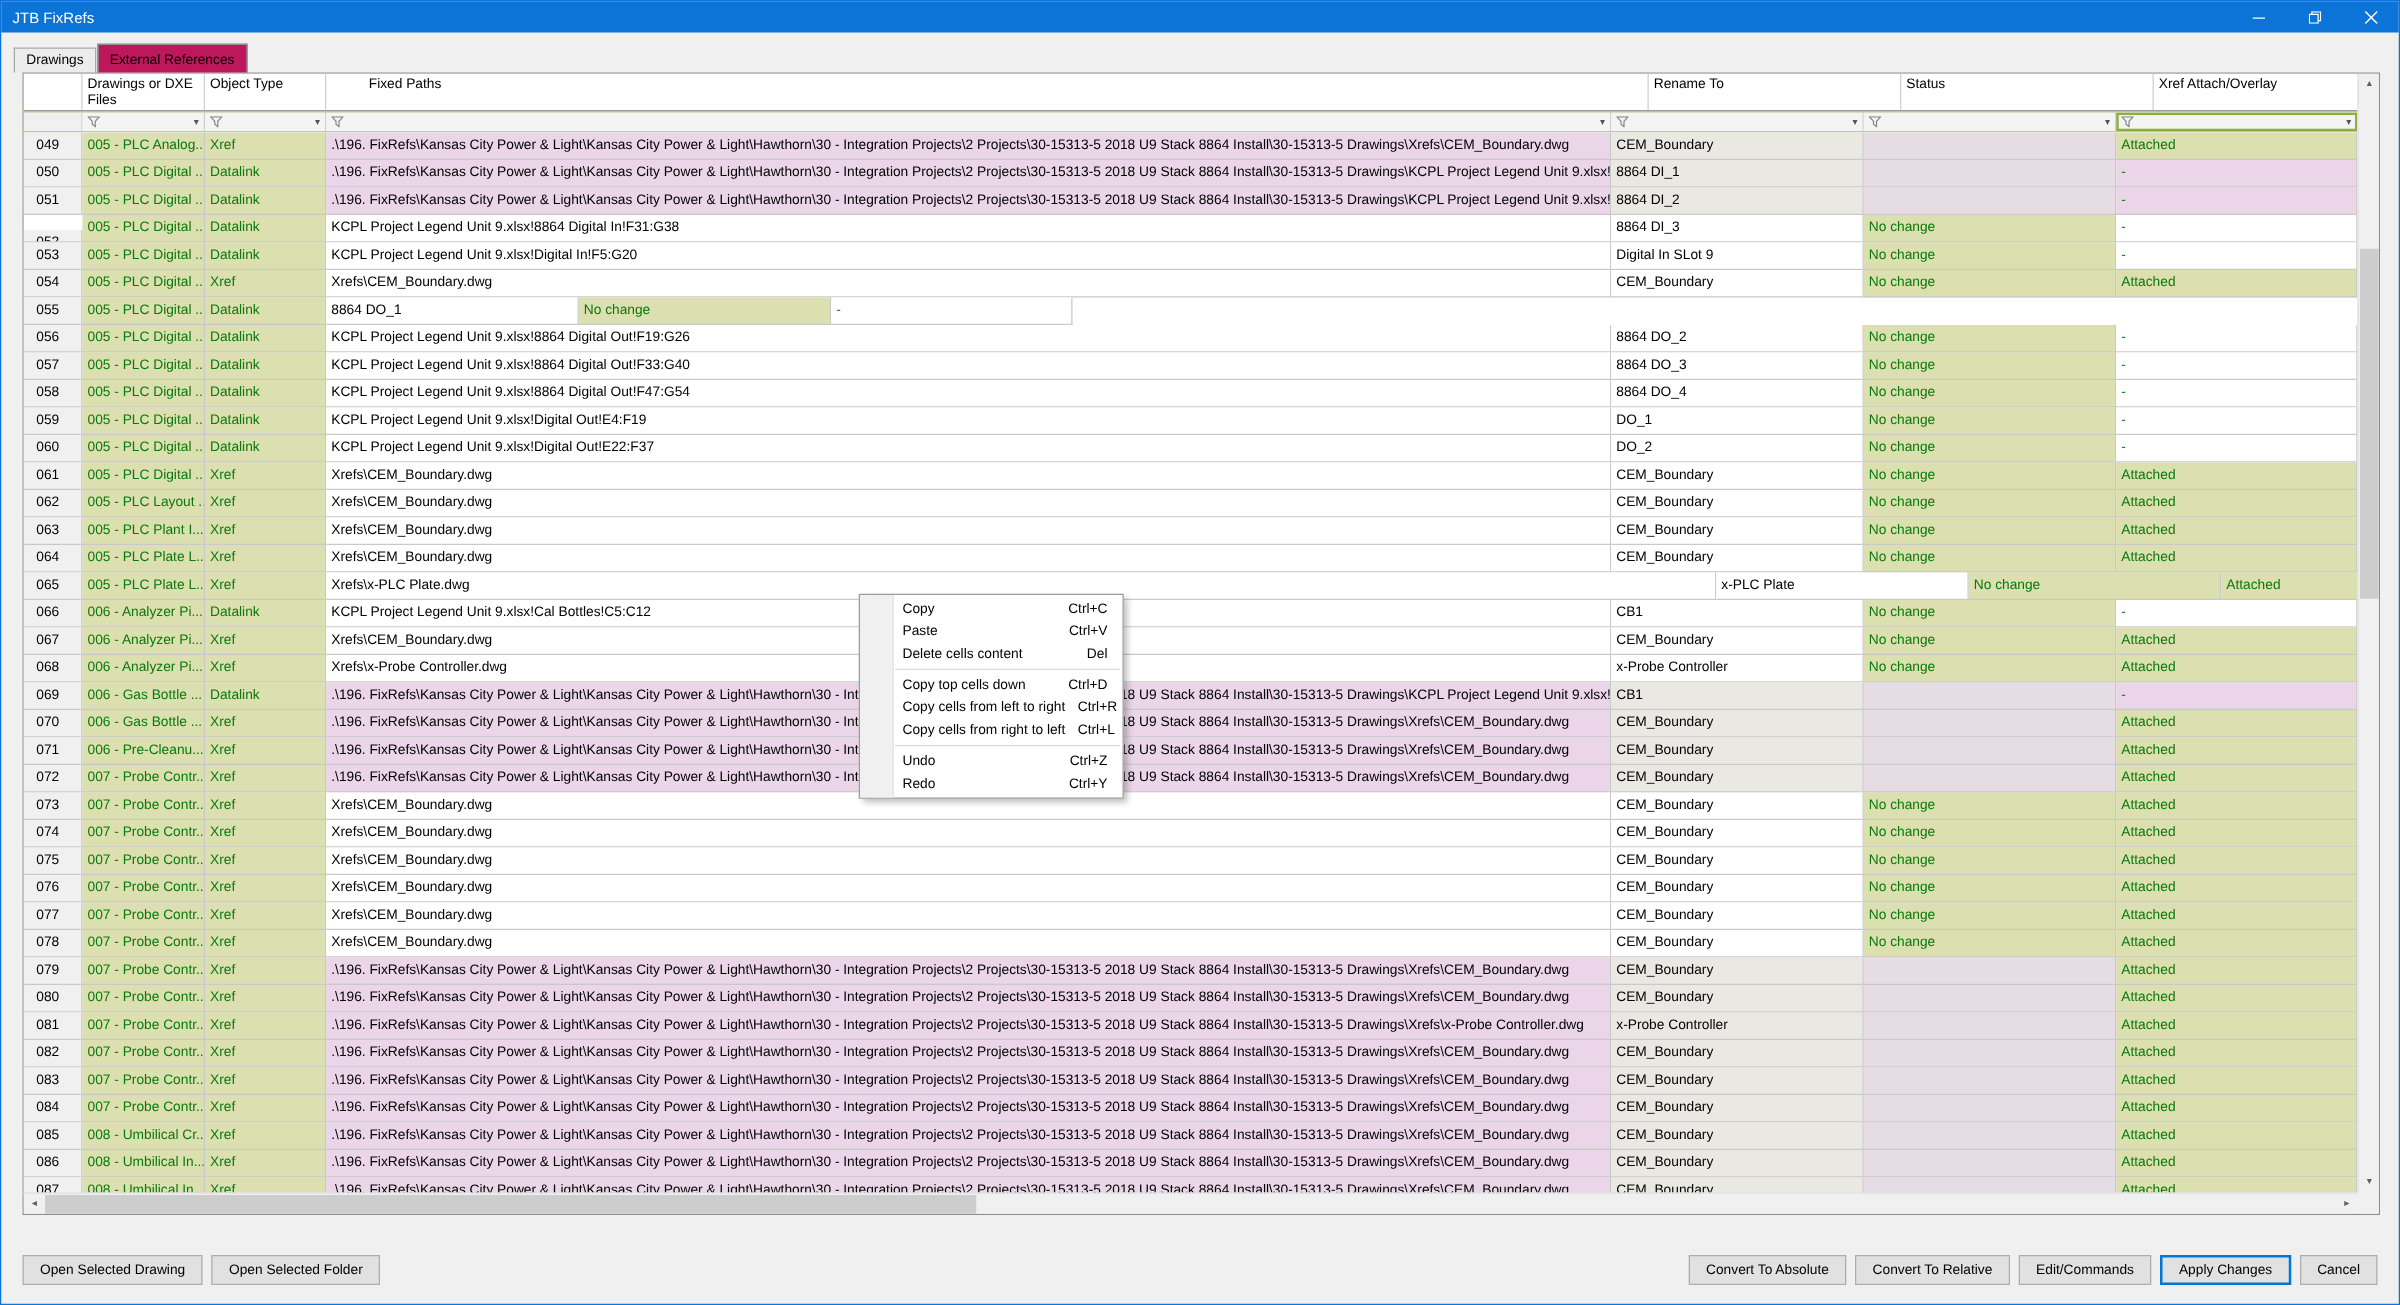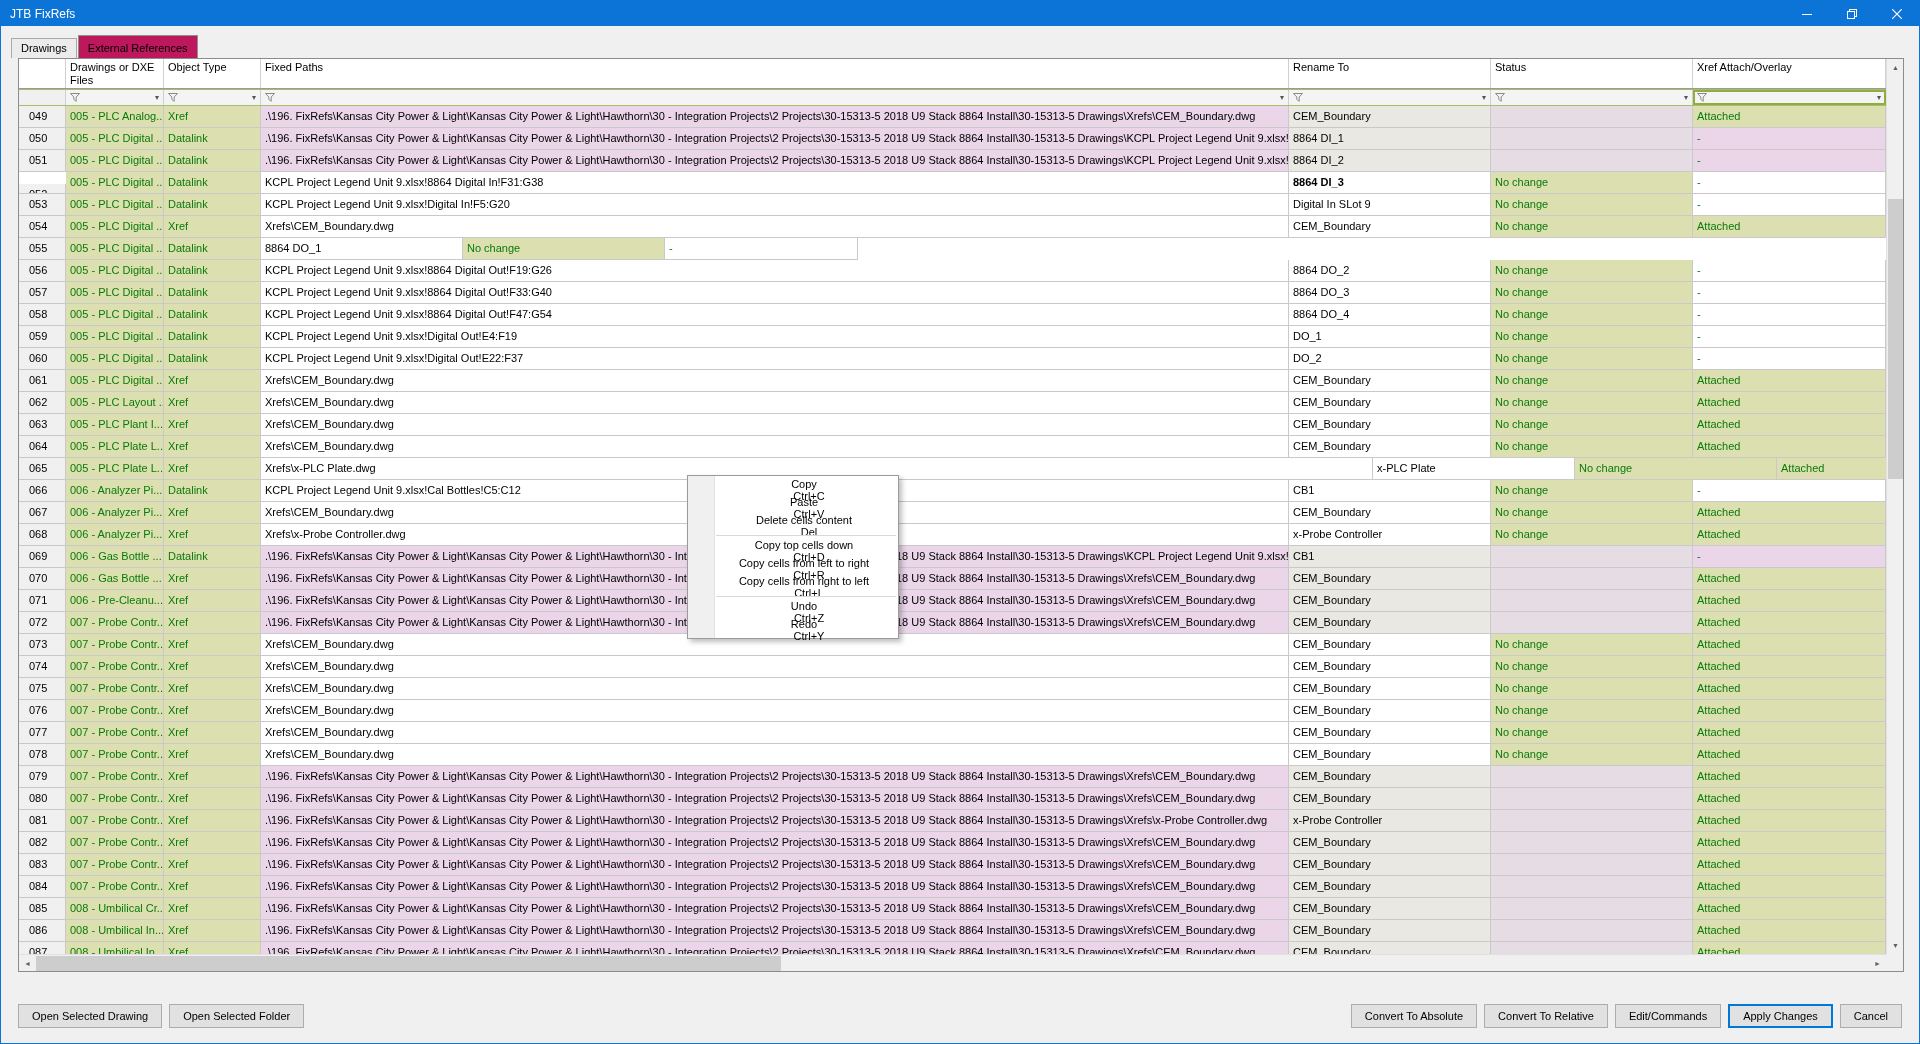--- a/index.html
+++ b/index.html
@@ -65,21 +65,21 @@
     font-size:7px; color:#606060; }
   .harr.left { left:0; } .harr.right { right:0; }
   .hthumb { position:absolute; top:1px; height:15px; left:17px; width:745px; background:#cdcdcd; }
   .corner { position:absolute; right:0; bottom:0; width:17px; height:17px; background:#f0f0f0; }
 
   
   .cmenu { position:absolute; left:686px; top:474px; width:212px; background:#fff;
     border:1px solid #9b9b9b; box-shadow:3px 3px 5px rgba(0,0,0,.25); padding:2px 0; z-index:10; }
   .cmenu::before { content:''; position:absolute; left:0; top:0; bottom:0; width:26px;
     background:#f0f0f0; border-right:1px solid #e2e2e2; }
-  .mitem { position:relative; display:flex; height:18px; align-items:center; padding:0 12px 0 34px; font-size:11px;flex-direction:column; }
+  .mitem { position:relative; display:flex; height:18px; align-items:center; padding:0 12px 0 34px; font-size:11px; }
   .mlabel { flex:1; color:#000; white-space:nowrap; }
   .mshortcut { color:#000; padding-left:10px; }
   .msep { position:relative; height:1px; background:#d9d9d9; margin:3px 2px 3px 28px; }
 
   
   .footer { position:absolute; left:17px; right:17px; top:1003px; display:flex; gap:7px; }
   .footer .spacer { flex:1; }
   .fgroup { display:flex; gap:7px; }
   .btn { height:24px; padding:0 13px; background:#e1e1e1; border:1px solid #adadad;
     font-size:11px; display:flex; align-items:center; color:#000; font-family:"Liberation Sans",sans-serif; }
@@ -115,21 +115,21 @@
   <div class="tabstrip">
       <div class="tab">Drawings</div>
       <div class="tab active">External References</div>
     </div>
 
   <div class="grid">
     <div class="ghead">
         <div class="hcell" style="width: 47px;"></div>
         <div class="hcell" style="width: 98px;">Drawings or DXE Files</div>
         <div class="hcell" style="width: 97px;">Object Type</div>
-        <div class="hcell" style="width: 1028px;">Fixed Paths</div>
+        <div class="hcell" style="width: 1028px; margin-left: 30px;">Fixed Paths</div>
         <div class="hcell" style="width: 202px;">Rename To</div>
         <div class="hcell" style="width: 202px;">Status</div>
         <div class="hcell" style="width: 193px;">Xref Attach/Overlay</div>
       </div>
     <div class="gfilter">
         <div class="fcell fcell-first" style="width: 47px;"></div>
         <div class="fcell" style="width: 98px;">
           <svg width="10" height="9" viewBox="0 0 10 9">
             <path d="M0.5 0.5 H9.5 L6.2 4 V8.3 L3.8 6.4 V4 Z" fill="none" stroke="#8a8a8a"></path>
           </svg>
@@ -192,21 +192,21 @@
           <div class="cell cpink" style="width: 1028px;">.\196. FixRefs\Kansas City Power &amp; Light\Kansas City Power &amp; Light\Hawthorn\30 - Integration Projects\2 Projects\30-15313-5 2018 U9 Stack  8864 Install\30-15313-5 Drawings\KCPL Project Legend Unit 9.xlsx!...</div>
           <div class="cell cgray" style="width: 202px;">8864 DI_2</div>
           <div class="cell cstatus-blank" style="width: 202px;"></div>
           <div class="cell cpink cgreen" style="width: 193px;">-</div>
         </div>
         <div class="grow">
           <div class="cell cnum" style="width: 47px; margin-top: 12px;">052</div>
           <div class="cell colive" style="width: 98px;">005 - PLC Digital ...</div>
           <div class="cell colive" style="width: 97px;">Datalink</div>
           <div class="cell cwhite" style="width: 1028px;">KCPL Project Legend Unit 9.xlsx!8864 Digital In!F31:G38</div>
-          <div class="cell cwhite" style="width: 202px; font-weight: bold;">8864 DI_3</div>
+          <div class="cell cwhite" style="width: 202px;">8864 DI_3</div>
           <div class="cell colive" style="width: 202px;">No change</div>
           <div class="cell cwhite cgreen" style="width: 193px;">-</div>
         </div>
         <div class="grow">
           <div class="cell cnum" style="width: 47px;">053</div>
           <div class="cell colive" style="width: 98px;">005 - PLC Digital ...</div>
           <div class="cell colive" style="width: 97px;">Datalink</div>
           <div class="cell cwhite" style="width: 1028px;">KCPL Project Legend Unit 9.xlsx!Digital In!F5:G20</div>
           <div class="cell cwhite" style="width: 202px;">Digital In SLot 9</div>
           <div class="cell colive" style="width: 202px;">No change</div>

